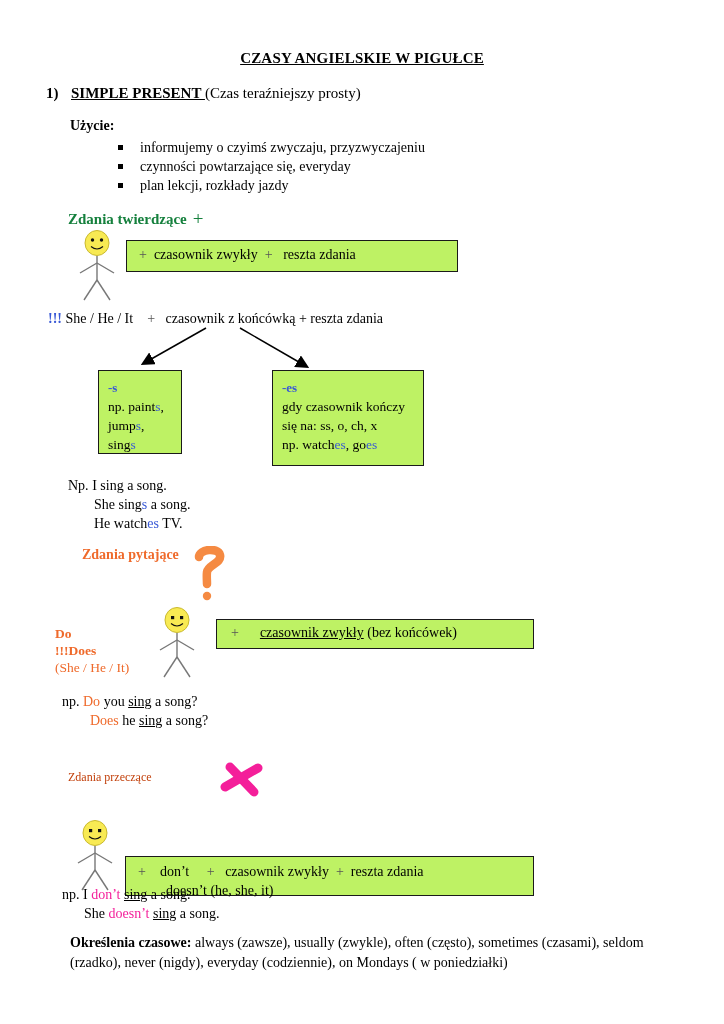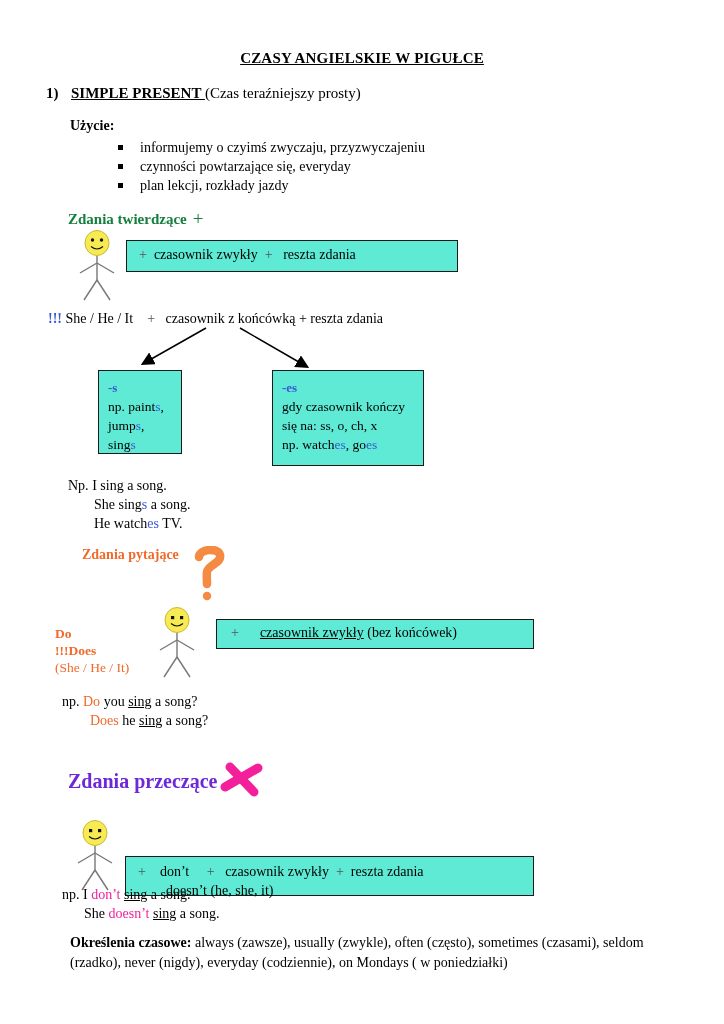--- a/index.html
+++ b/index.html
@@ -46,26 +46,26 @@
     position: absolute;
     left: 0; top: 7px;
     width: 5px; height: 5px;
     background: #000;
   }
 
   
   .head-aff { top: 208px; left: 68px; font-size: 15px; font-weight: bold; color: #15803d; white-space: nowrap; }
   .head-aff .plus { font-size: 19px; font-weight: normal; padding-left: 6px; vertical-align: -1px; }
   .head-q   { top: 547px; left: 82px; font-size: 14px; font-weight: bold; color: #ef6a2b; }
-  .head-neg { top: 770px; left: 68px; font-size: 20px; font-weight: bold; color: #6d28d9; }
+  .head-neg { top: 770px; left: 68px; font-size: 12px; font-weight: normal; color: #c2410c; }
 
   
   .frame {
     border: 1.6px solid #1a1a1a;
-    background: #5eead4;
+    background: #bef264;
     box-sizing: border-box;
   }
   #box-affirmative { top: 240px; left: 126px; width: 332px; height: 32px; }
   #box-affirmative .inner { padding: 6px 0 0 12px; font-size: 14px; white-space: nowrap; }
   #box-question   { top: 619px; left: 216px; width: 318px; height: 30px; }
   #box-question .inner { padding: 5px 0 0 14px; font-size: 14px; white-space: nowrap; }
   #box-negative   { top: 856px; left: 125px; width: 409px; height: 40px; }
   #box-negative .inner { padding: 5px 0 0 12px; font-size: 14px; line-height: 19px; white-space: nowrap; }
 
   #box-s  { top: 370px; left: 98px; width: 84px; height: 84px; }

